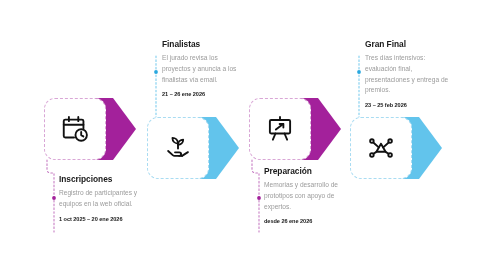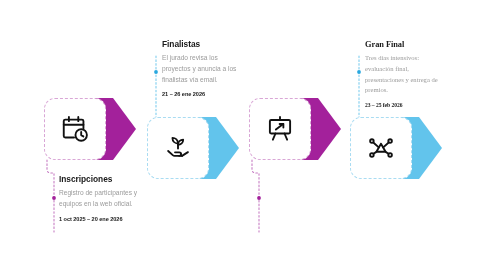--- a/index.html
+++ b/index.html
@@ -190,20 +190,25 @@
     <p class="tb-body">Registro de participantes y equipos en la web oficial.</p>
     <p class="tb-date">1 oct 2025 – 20 ene 2026</p>
   </div>
 
   <div class="text-block" style="left:162px; top:40px; width:80px;">
     <p class="tb-title">Finalistas</p>
     <p class="tb-body">El jurado revisa los proyectos y anuncia a los finalistas vía email.</p>
     <p class="tb-date">21 – 26 ene 2026</p>
   </div>
 
-
-  <div class="text-block" style="left:365px; top:40px; width:84px;font-family:Liberation Serif, serif;">
+  <div class="text-block" style="left:264px; top:167px; width:80px;">
+    <p class="tb-title">Preparación</p>
+    <p class="tb-body">Memorias y desarrollo de prototipos con apoyo de expertos.</p>
+    <p class="tb-date">desde 26 ene 2026</p>
+  </div>
+
+  <div class="text-block" style="left:365px; top:40px; width:84px;">
     <p class="tb-title">Gran Final</p>
     <p class="tb-body">Tres días intensivos: evaluación final, presentaciones y entrega de premios.</p>
     <p class="tb-date">23 – 25 feb 2026</p>
   </div>
 
 </div>
 
 </body></html>

